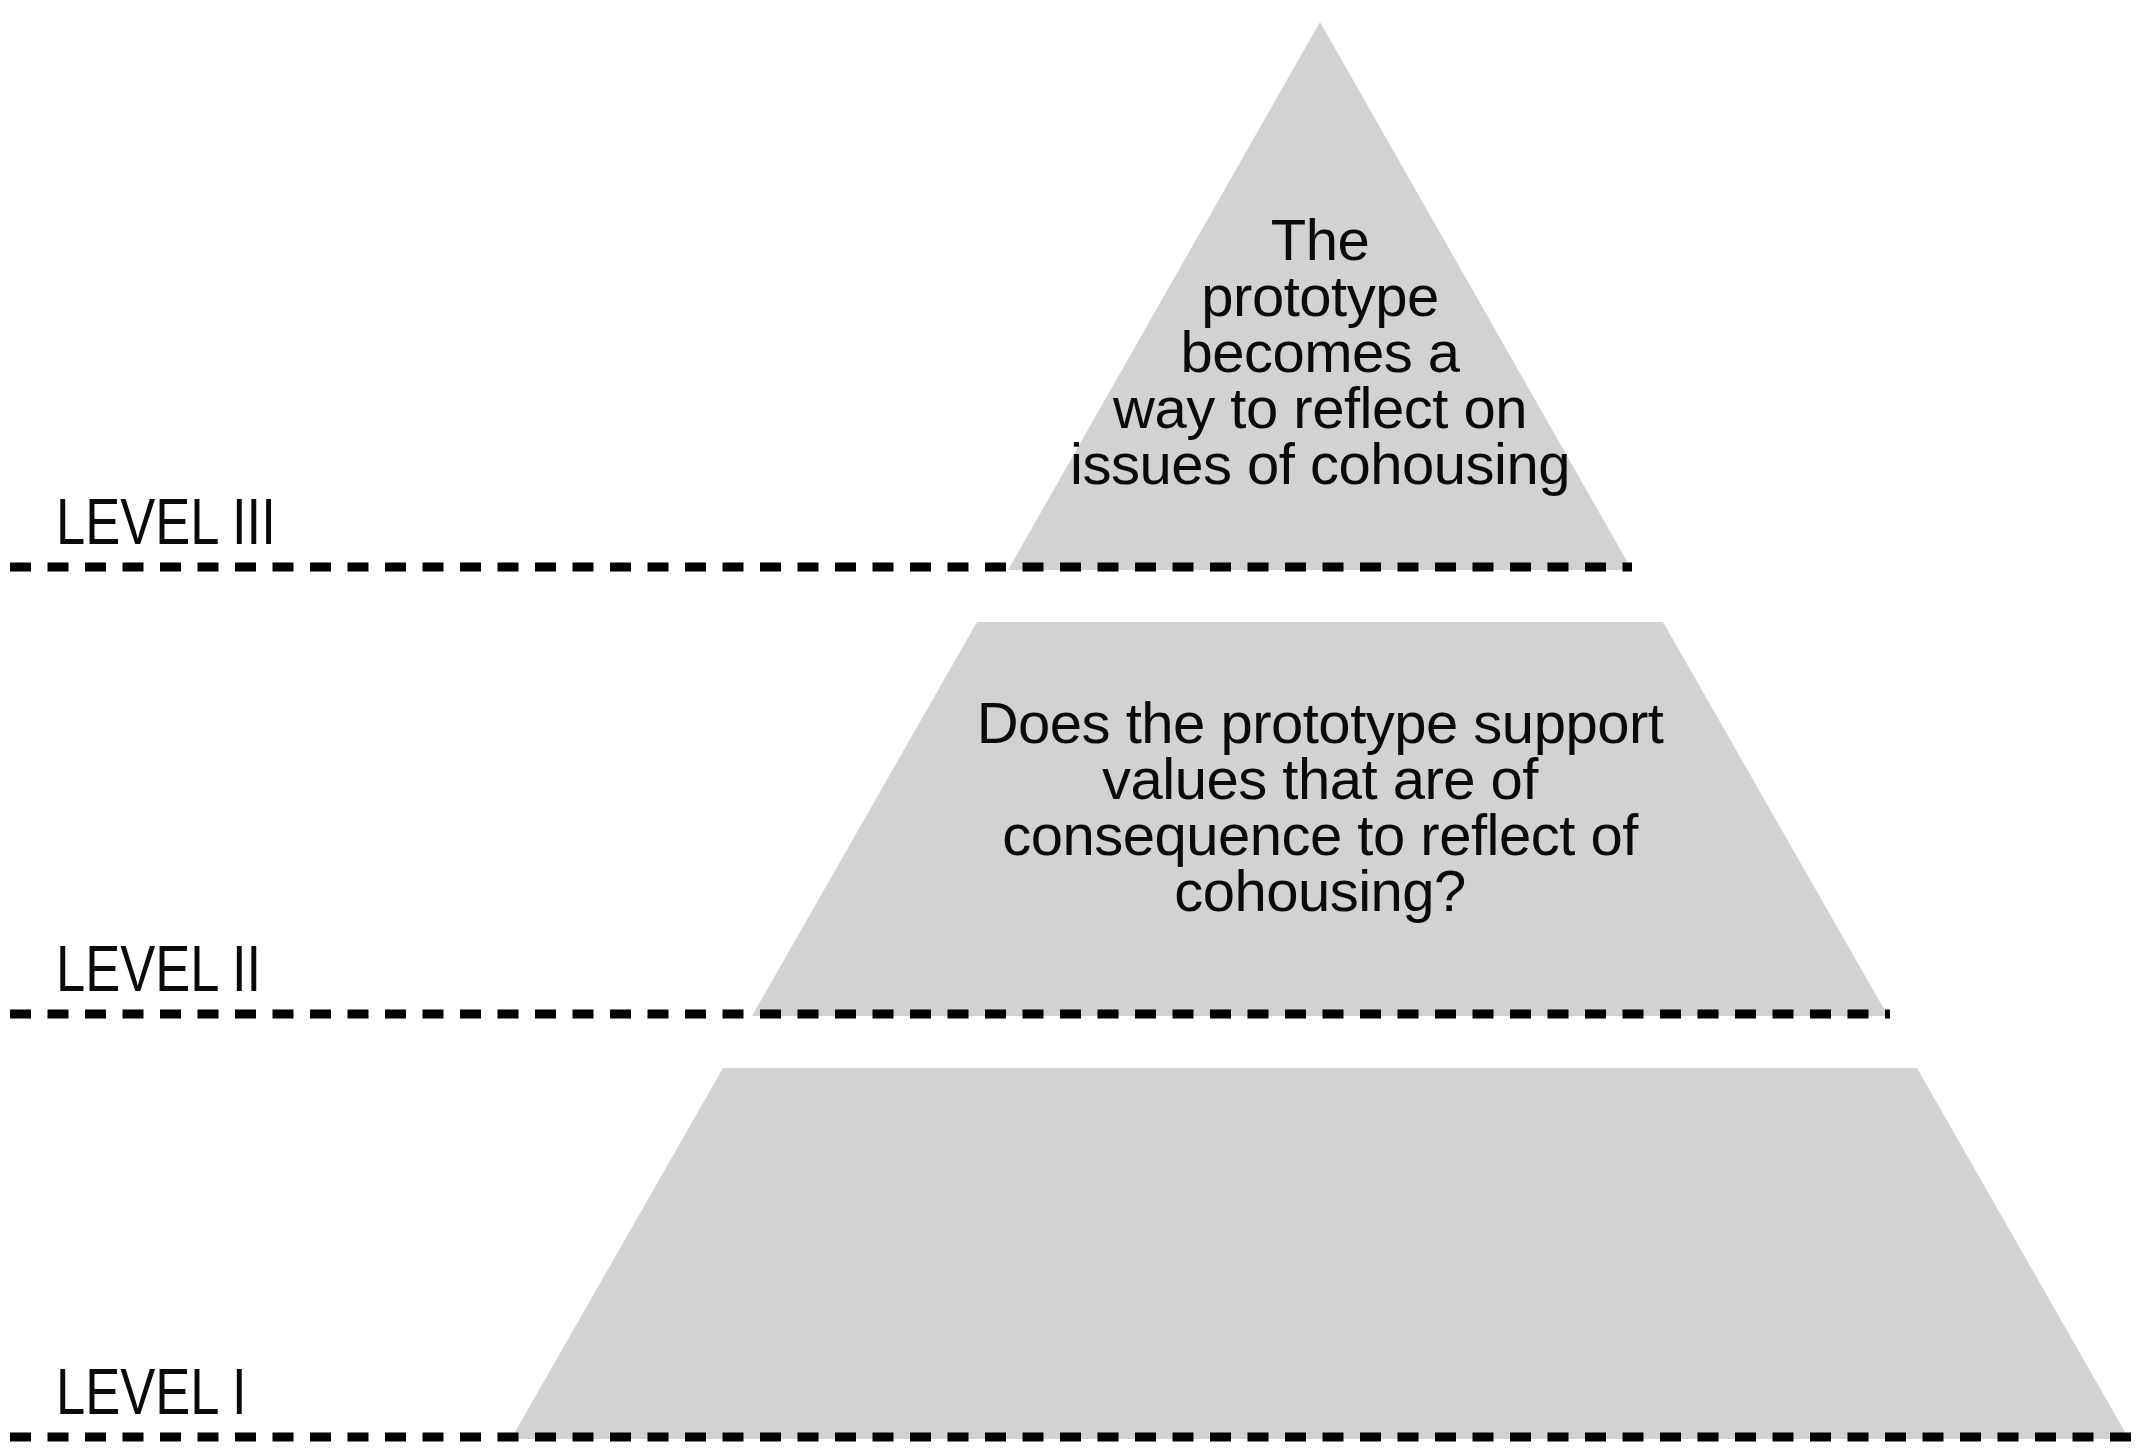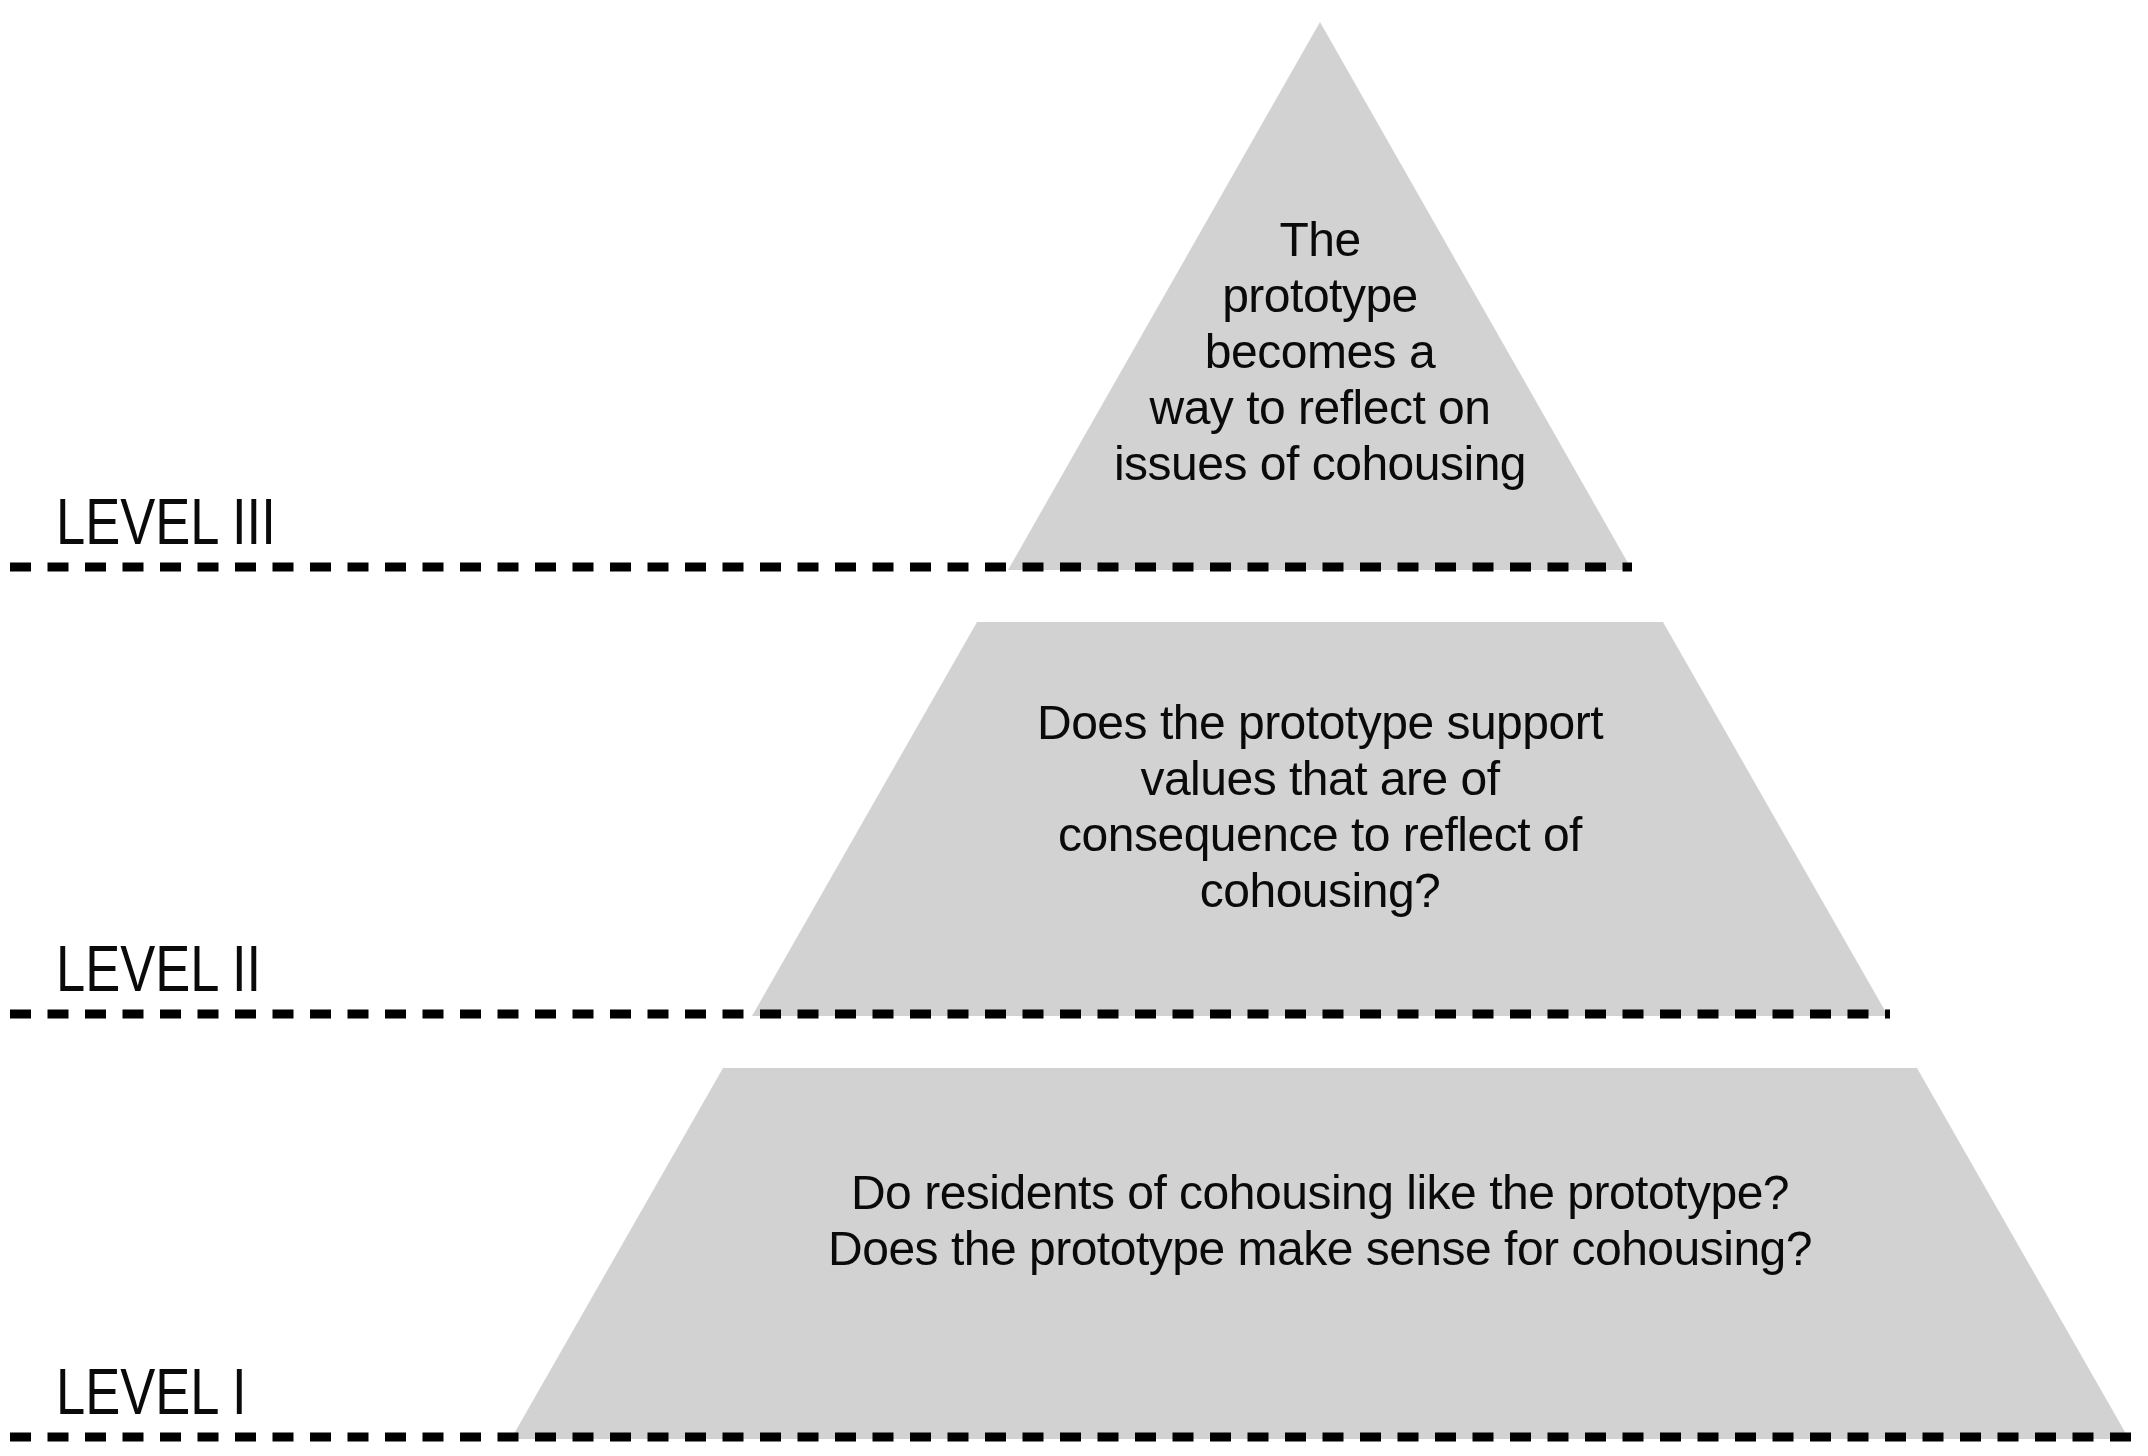--- a/index.html
+++ b/index.html
@@ -18,21 +18,21 @@
   #pyramid-svg {
     position: absolute;
     left: 0;
     top: 0;
   }
   .level-text {
     position: absolute;
     white-space: pre-line;
     text-align: center;
     color: #0a0a0a;
-    font-size: 48px;
+    font-size: 58px;
     line-height: 56px;
     letter-spacing: -0.5px;
   }
   .level-text.top {
     left: 960px;
     top: 212px;
     width: 720px;
   }
   .level-text.middle {
     left: 960px;
@@ -81,16 +81,14 @@
 
   <div class="level-text top">The
 prototype
 becomes a
 way to reflect on
 issues of cohousing</div>
   <div class="level-text middle">Does the prototype support
 values that are of
 consequence to reflect of
 cohousing?</div>
-  <div class="level-text bottom">Do residents of cohousing like the prototype?
-Does the prototype make sense for cohousing?</div>
 
 </div>
 
 </body></html>

